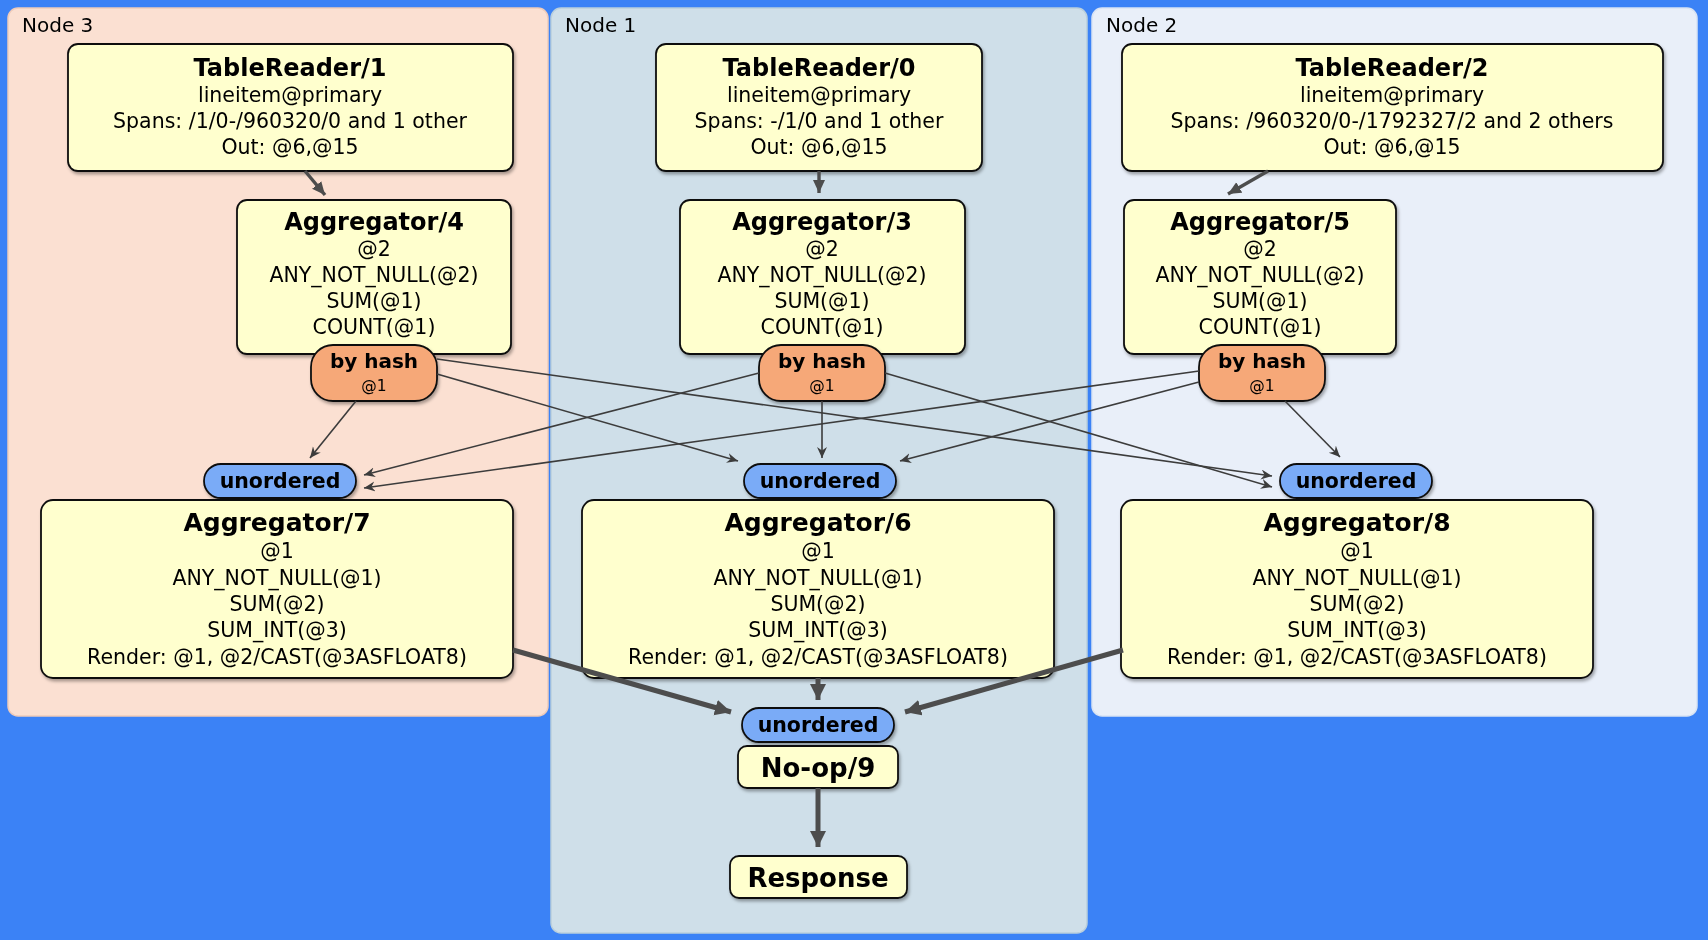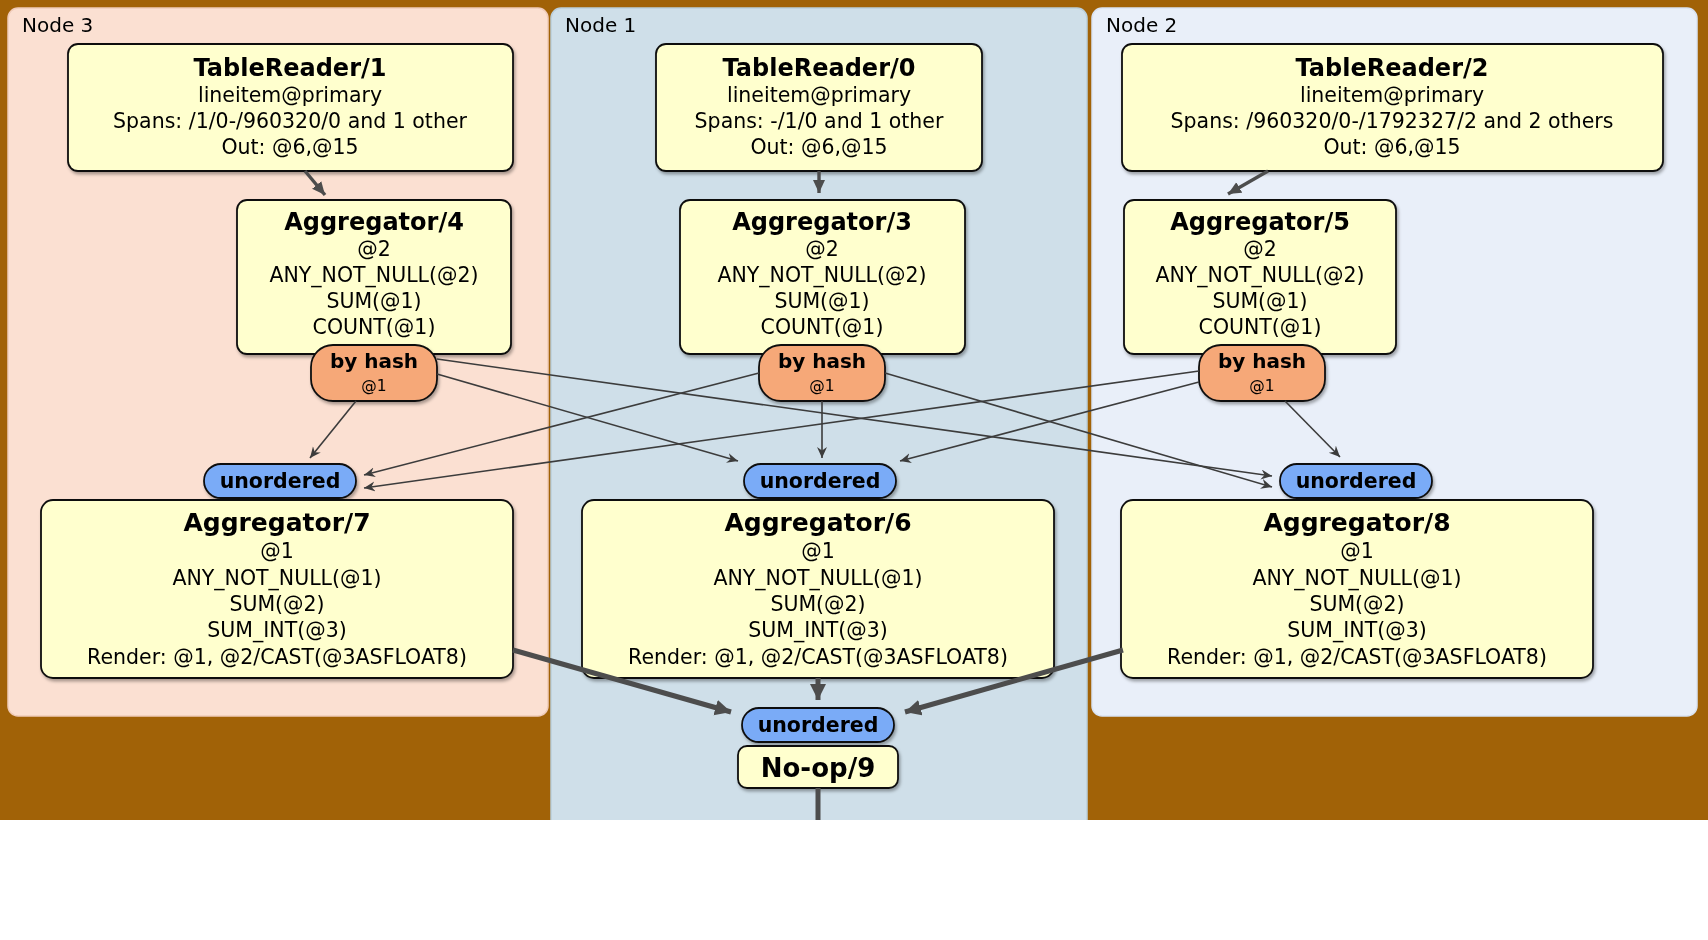--- a/index.html
+++ b/index.html
@@ -1,16 +1,16 @@
 <!DOCTYPE html>
 <html><head>
 <meta charset="utf-8">
 <style>
   html,body{margin:0;padding:0;background:#ffffff;}
-  .stage{position:relative;width:1708px;height:820px;background:#a16207;overflow:hidden;
+  .stage{position:relative;width:1708px;height:940px;background:#3b82f6;overflow:hidden;
          font-family:"DejaVu Sans","Liberation Sans",sans-serif;}
   svg{display:block;}
   text{fill:#000;font-family:"DejaVu Sans","Liberation Sans",sans-serif;}
   .node-label{font-size:20px;}
   .box-title{font-size:24px;font-weight:bold;}
   .box-title2{font-size:25px;font-weight:bold;}
   .box-line{font-size:20.5px;}
   .pill-label{font-size:20px;font-weight:bold;}
   .pill-sub{font-size:15.5px;}
   .sync-label{font-size:20.5px;font-weight:bold;}

